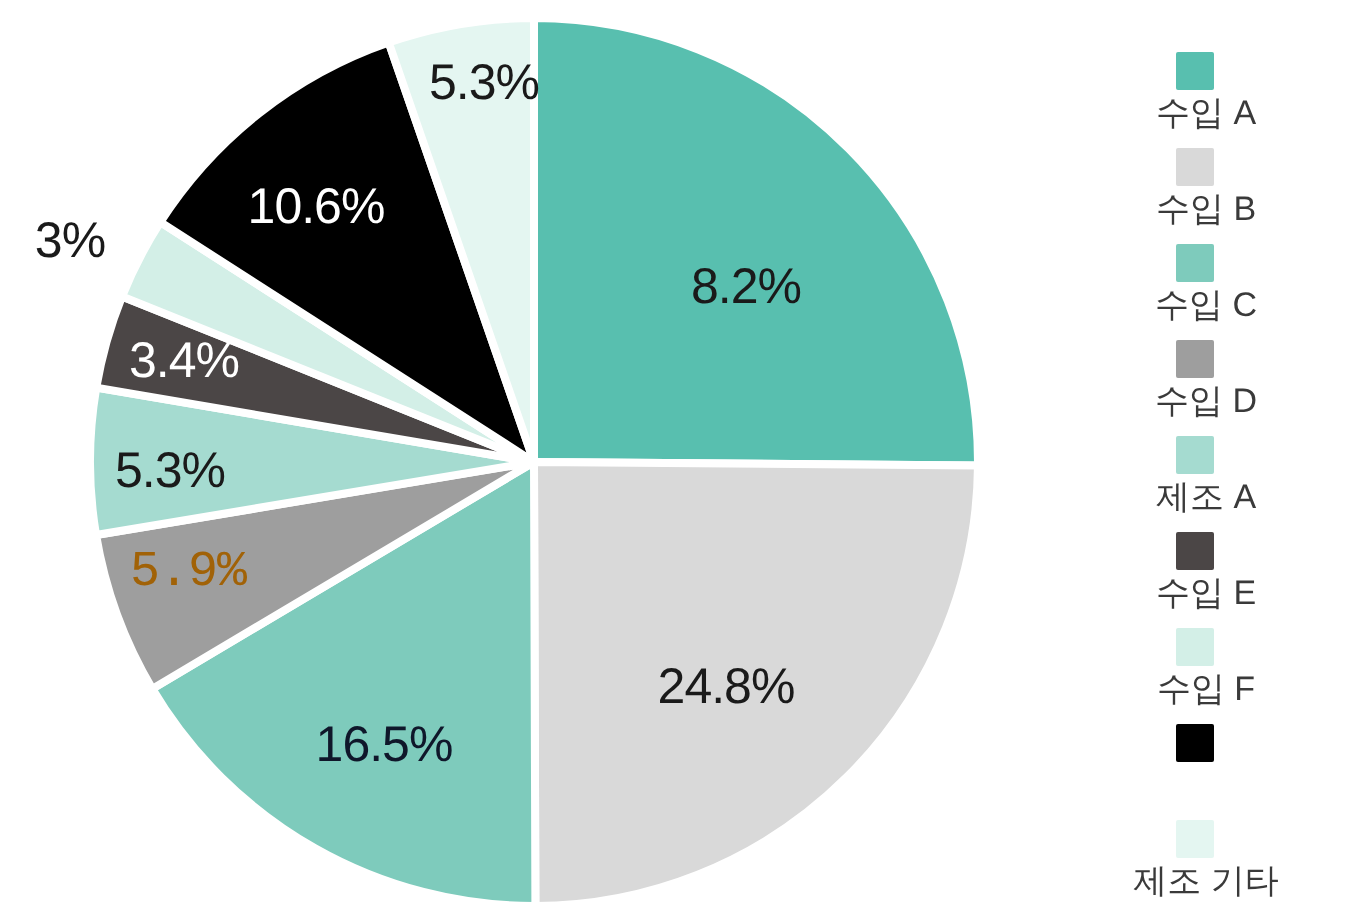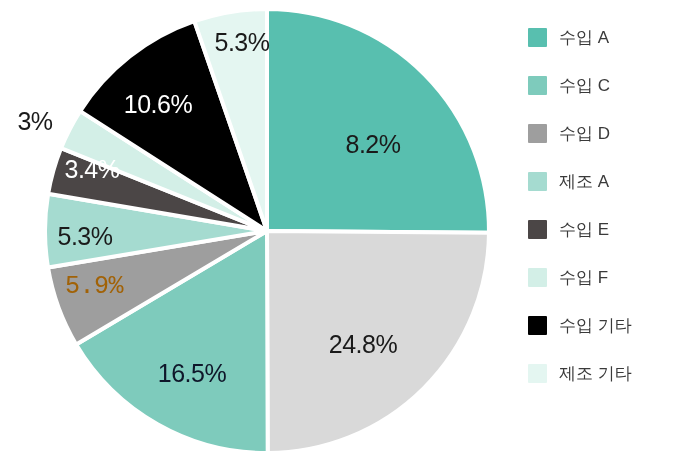--- a/index.html
+++ b/index.html
@@ -46,20 +46,21 @@
     position: relative;
     padding-top: 26px;
     padding-left: 8px;
     box-sizing: border-box;
   }
   .legend-item {
     display: flex;
     align-items: center;
     height: 22px;
     margin-bottom: 26px;
+    flex-direction: column;
   }
   .legend-swatch {
     width: 19px;
     height: 19px;
     flex: 0 0 19px;
     margin-right: 12px;
     border-radius: 1px;
   }
   .legend-label {
     font-size: 17px;
@@ -84,31 +85,35 @@
         <path d="M 267 231 L 61.01 148.23 A 222 222 0 0 1 80.19 111.06 Z" fill="#d3efe7" stroke="#ffffff" stroke-width="4" stroke-linejoin="round"></path>
         <path d="M 267 231 L 80.19 111.06 A 222 222 0 0 1 194.36 21.22 Z" fill="#000000" stroke="#ffffff" stroke-width="4" stroke-linejoin="round"></path>
         <path d="M 267 231 L 194.36 21.22 A 222 222 0 0 1 267.00 9.00 Z" fill="#e4f6f1" stroke="#ffffff" stroke-width="4" stroke-linejoin="round"></path>
       </svg>
     <div id="pie-labels">
         <div class="slice-label" style="left: 373px; top: 144px; color: rgb(26, 26, 26);">8.2%</div>
         <div class="slice-label" style="left: 363px; top: 344px; color: rgb(26, 26, 26);">24.8%</div>
         <div class="slice-label" style="left: 192px; top: 373px; color: #0f172a;">16.5%</div>
         <div class="slice-label" style="left: 94px; top: 286px; color: #a16207; font-family: Liberation Mono, monospace;">5.9%</div>
         <div class="slice-label" style="left: 85px; top: 236px; color: rgb(26, 26, 26);">5.3%</div>
-        <div class="slice-label" style="left: 92px; top: 169px; color: rgb(255, 255, 255);">3.4%</div>
+        <div class="slice-label" style="left: 92px; top: 181px; color: rgb(255, 255, 255);">3.4%</div>
         <div class="slice-label" style="left: 35px; top: 121px; color: rgb(26, 26, 26);">3%</div>
         <div class="slice-label" style="left: 158px; top: 104px; color: rgb(255, 255, 255); text-align: right;">10.6%</div>
         <div class="slice-label" style="left: 242px; top: 42px; color: rgb(26, 26, 26);">5.3%</div>
       </div>
   </div>
 
   <div id="legend-area">
       <div class="legend-item">
         <span class="legend-swatch" style="background: rgb(88, 191, 175);"></span>
         <span class="legend-label">수입 A</span>
+      </div>
+      <div class="legend-item">
+        <span class="legend-swatch" style="background: rgb(217, 217, 217);"></span>
+        <span class="legend-label">수입 B</span>
       </div>
       <div class="legend-item">
         <span class="legend-swatch" style="background: rgb(126, 203, 188);"></span>
         <span class="legend-label">수입 C</span>
       </div>
       <div class="legend-item">
         <span class="legend-swatch" style="background: rgb(158, 158, 158);"></span>
         <span class="legend-label">수입 D</span>
       </div>
       <div class="legend-item">
@@ -118,21 +123,20 @@
       <div class="legend-item">
         <span class="legend-swatch" style="background: rgb(75, 70, 70);"></span>
         <span class="legend-label">수입 E</span>
       </div>
       <div class="legend-item">
         <span class="legend-swatch" style="background: rgb(211, 239, 231);"></span>
         <span class="legend-label">수입 F</span>
       </div>
       <div class="legend-item">
         <span class="legend-swatch" style="background: rgb(0, 0, 0);"></span>
-        <span class="legend-label">수입 기타</span>
       </div>
       <div class="legend-item">
         <span class="legend-swatch" style="background: rgb(228, 246, 241);"></span>
         <span class="legend-label">제조 기타</span>
       </div>
     </div>
 
 </div>
 
 </body></html>

